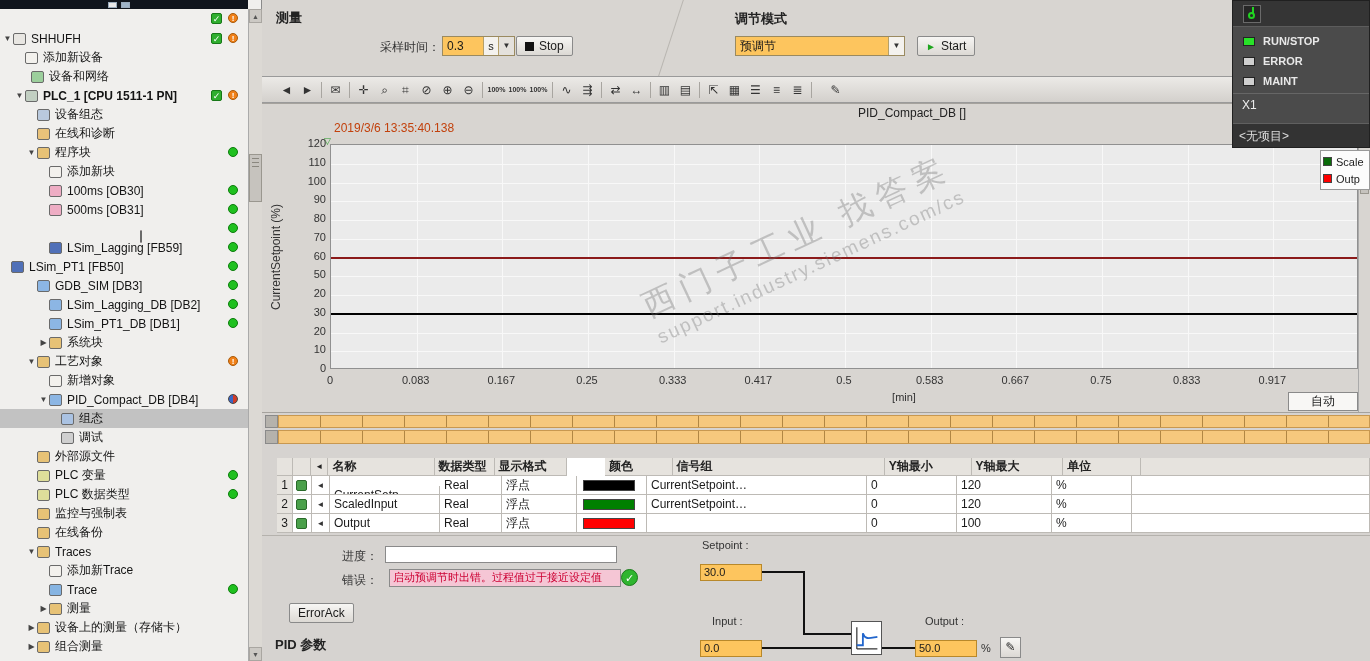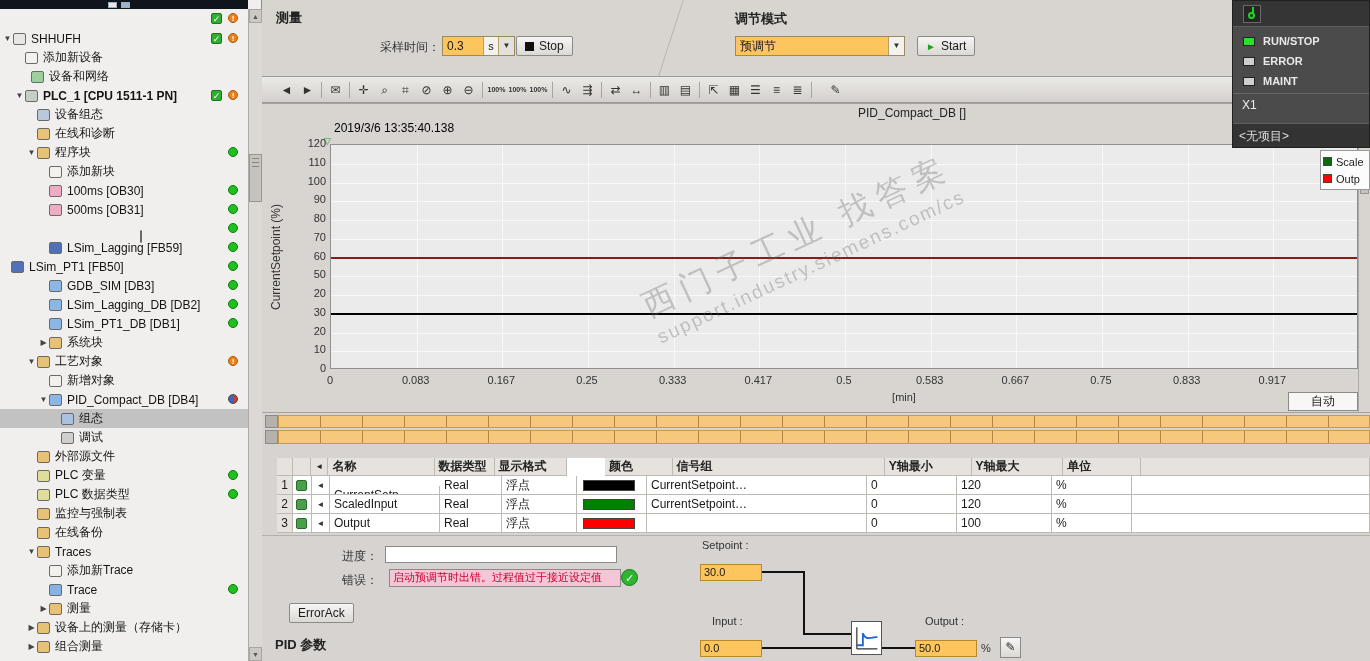--- a/index.html
+++ b/index.html
@@ -58,21 +58,21 @@
 
   
   #tb{position:absolute;left:262px;top:77px;width:1108px;height:26px;background:linear-gradient(#eceae7,#d3d0cc);border-bottom:1px solid #9a9a9a;padding:2px 0 0 14px;white-space:nowrap}
   .tbtn{display:inline-flex;width:21px;height:21px;align-items:center;justify-content:center;font-size:12px;color:#333;background:transparent;border:none;vertical-align:middle}
   .tbtn.small{font-size:7px;font-weight:bold}
   .tsep{display:inline-block;width:1px;height:16px;background:#a8a5a0;margin:0 3px;vertical-align:middle}
 
   
   #chart{position:absolute;left:262px;top:103px;width:1108px;height:309px;background:#d8d5d1;border-top:1px solid #a5a29d;overflow:hidden}
   #ctitle{position:absolute;left:540px;top:2px;width:220px;text-align:center;font-size:12px;color:#222}
-  #tstamp{position:absolute;left:72px;top:17px;font-size:12px;color:#000000}
+  #tstamp{position:absolute;left:72px;top:17px;font-size:12px;color:#c2410c}
   #ylab{position:absolute;left:14px;top:153px;transform:translate(-50%,-50%) rotate(-90deg);white-space:nowrap;font-size:12px;color:#333}
   #plot{position:absolute;left:68px;top:40px;width:1028px;height:225px;background:#ebebeb;border:1px solid #909090;overflow:hidden}
   .grid{position:absolute;background:#f8f8f8}
   .grid.h{left:0;right:0;height:1px}
   .grid.v{top:0;bottom:0;width:1px}
   .sline{position:absolute;left:0;right:0;height:2px}
   .ytick{position:absolute;left:34px;width:30px;text-align:right;font-size:11px;color:#333}
   .xtick{position:absolute;top:270px;width:50px;text-align:center;font-size:11px;color:#333}
   #xlab{position:absolute;left:612px;top:287px;width:60px;text-align:center;font-size:11px;color:#333}
   #marker{position:absolute;left:62px;top:32px;font-size:9px;color:#2a9a2a}
@@ -214,21 +214,21 @@
           <span class="ticon" data-icon="fb"></span>
           <span class="tlabel">LSim_Lagging [FB59]</span>
           <span class="st st-green" style="right: 10px;"></span>
         </div>
         <div class="trow" style="">
           <span class="arrow"></span>
           <span class="ticon" data-icon="fb"></span>
           <span class="tlabel">LSim_PT1 [FB50]</span>
           <span class="st st-green" style="right: 10px;"></span>
         </div>
-        <div class="trow" style="padding-left: 38px;">
+        <div class="trow" style="padding-left: 26px;">
           <span class="arrow"></span>
           <span class="ticon" data-icon="db"></span>
           <span class="tlabel">GDB_SIM [DB3]</span>
           <span class="st st-green" style="right: 10px;"></span>
         </div>
         <div class="trow" style="padding-left: 38px;">
           <span class="arrow"></span>
           <span class="ticon" data-icon="db"></span>
           <span class="tlabel">LSim_Lagging_DB [DB2]</span>
           <span class="st st-green" style="right: 10px;"></span>

